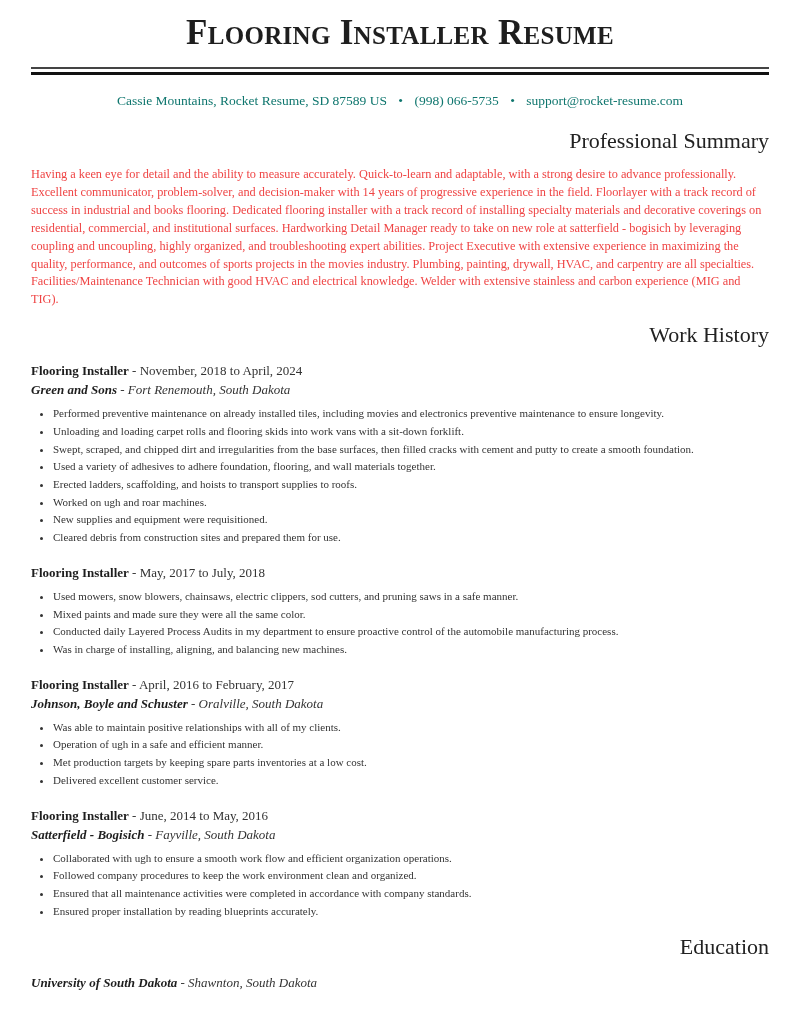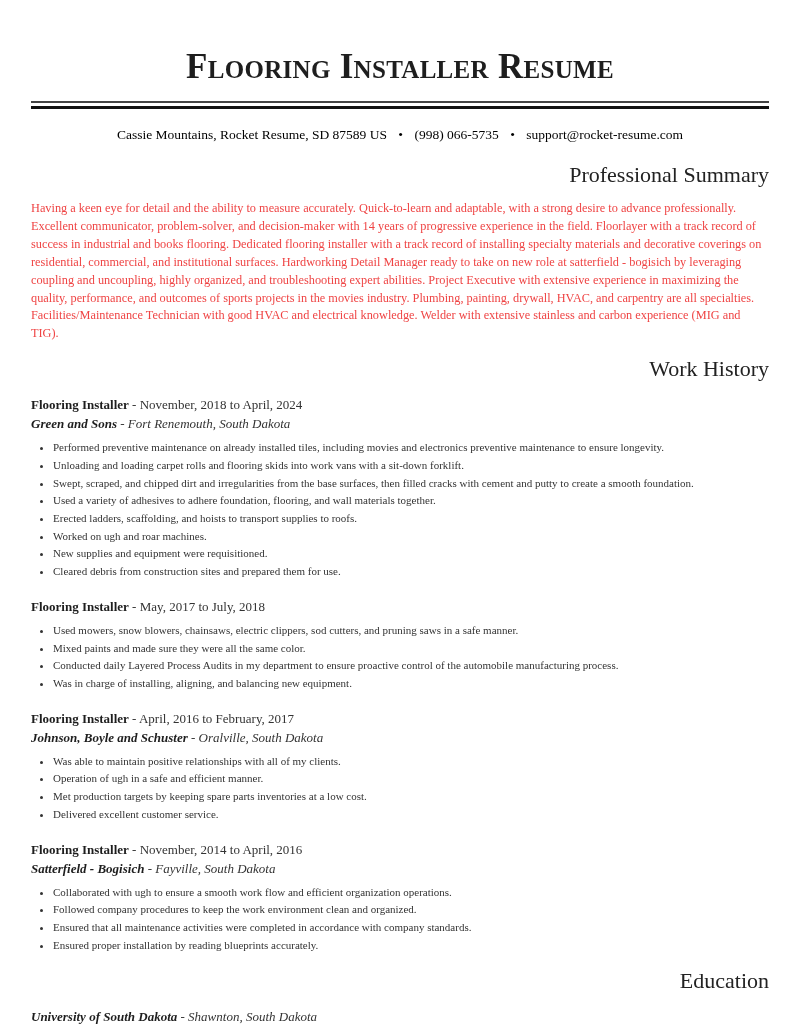--- a/index.html
+++ b/index.html
@@ -11,34 +11,34 @@
       color: #222222;
     }
     .page { padding: 0 31px; }
     .title {
       text-align: center;
       font-size: 35px;
       font-weight: bold;
       font-variant: small-caps;
       letter-spacing: 0.3px;
       margin: 0;
-      padding-top: 46px;
+      padding-top: 12px;
       line-height: 42px;
       color: #1e1e1e;
     }
     .rule-wrap { margin-top: 13px; }
     .rule-thin { height: 2px; background: #444; }
     .rule-gap { height: 3px; }
     .rule-thick { height: 3px; background: #111; }
     .contact {
       text-align: center;
       font-size: 13.5px;
       margin-top: 17px;
       line-height: 18px;
-      color: #000000;
+      color: #0f766e;
     }
     .contact .sep { padding: 0 8px; }
     h2 {
       font-weight: normal;
       font-size: 22px;
       margin: 0;
       color: #222;
       line-height: 28px;
       text-align: right;
     }
@@ -108,37 +108,37 @@
         <li>Cleared debris from construction sites and prepared them for use.</li>
       </ul>
     </div>
 
     <div class="job">
       <div class="job-line"><b>Flooring Installer</b><span> - May, 2017 to July, 2018</span></div>
       <ul>
         <li>Used mowers, snow blowers, chainsaws, electric clippers, sod cutters, and pruning saws in a safe manner.</li>
         <li>Mixed paints and made sure they were all the same color.</li>
         <li>Conducted daily Layered Process Audits in my department to ensure proactive control of the automobile manufacturing process.</li>
-        <li>Was in charge of installing, aligning, and balancing new equipment.</li>
+        <li>Was in charge of installing, aligning, and balancing new machines.</li>
       </ul>
     </div>
 
     <div class="job">
       <div class="job-line"><b>Flooring Installer</b><span> - April, 2016 to February, 2017</span></div>
       <div class="job-line"><i><b>Johnson, Boyle and Schuster</b><span> - Oralville, South Dakota</span></i></div>
       <ul>
         <li>Was able to maintain positive relationships with all of my clients.</li>
         <li>Operation of ugh in a safe and efficient manner.</li>
         <li>Met production targets by keeping spare parts inventories at a low cost.</li>
         <li>Delivered excellent customer service.</li>
       </ul>
     </div>
 
     <div class="job">
-      <div class="job-line"><b>Flooring Installer</b><span> - November, 2014 to April, 2016</span></div>
+      <div class="job-line"><b>Flooring Installer</b><span> - June, 2014 to May, 2016</span></div>
       <div class="job-line"><i><b>Satterfield - Bogisich</b><span> - Fayville, South Dakota</span></i></div>
       <ul>
         <li>Collaborated with ugh to ensure a smooth work flow and efficient organization operations.</li>
         <li>Followed company procedures to keep the work environment clean and organized.</li>
         <li>Ensured that all maintenance activities were completed in accordance with company standards.</li>
         <li>Ensured proper installation by reading blueprints accurately.</li>
       </ul>
     </div>
   </section>
 

